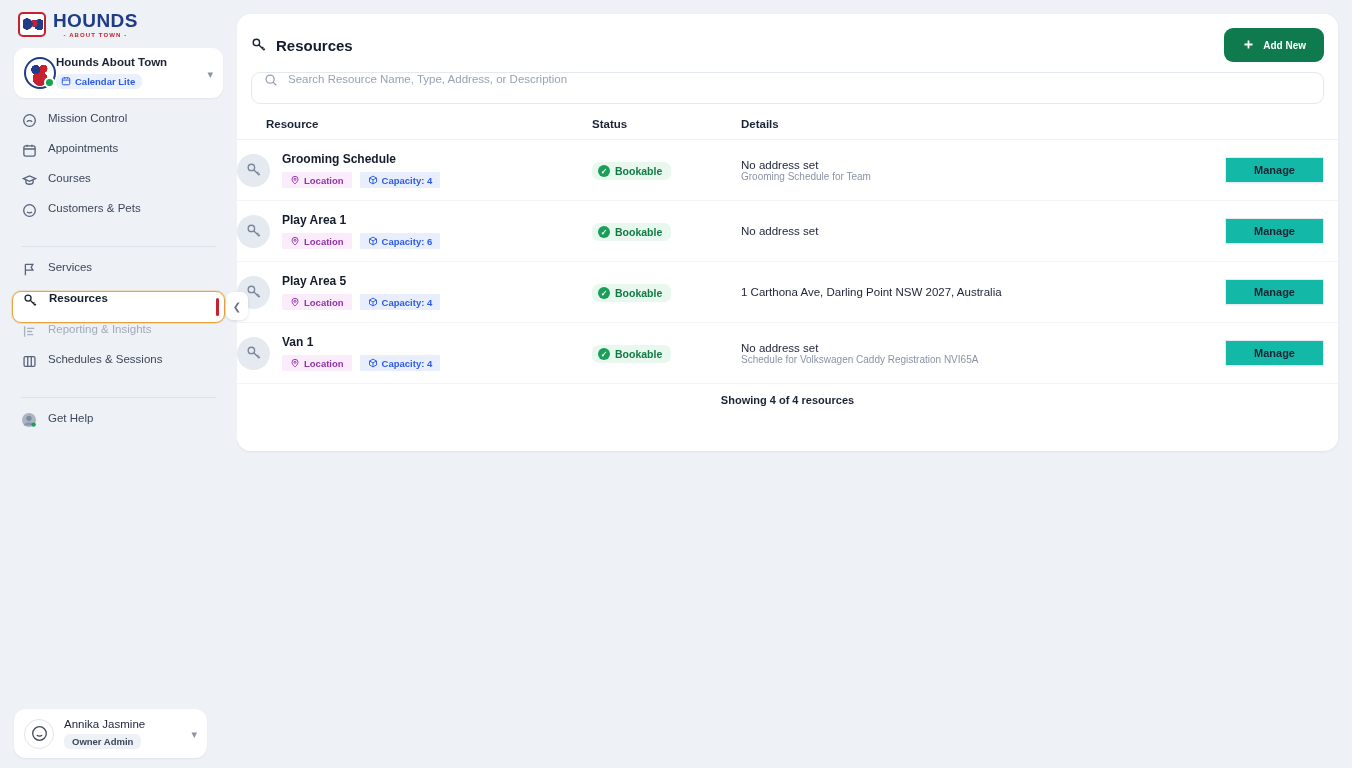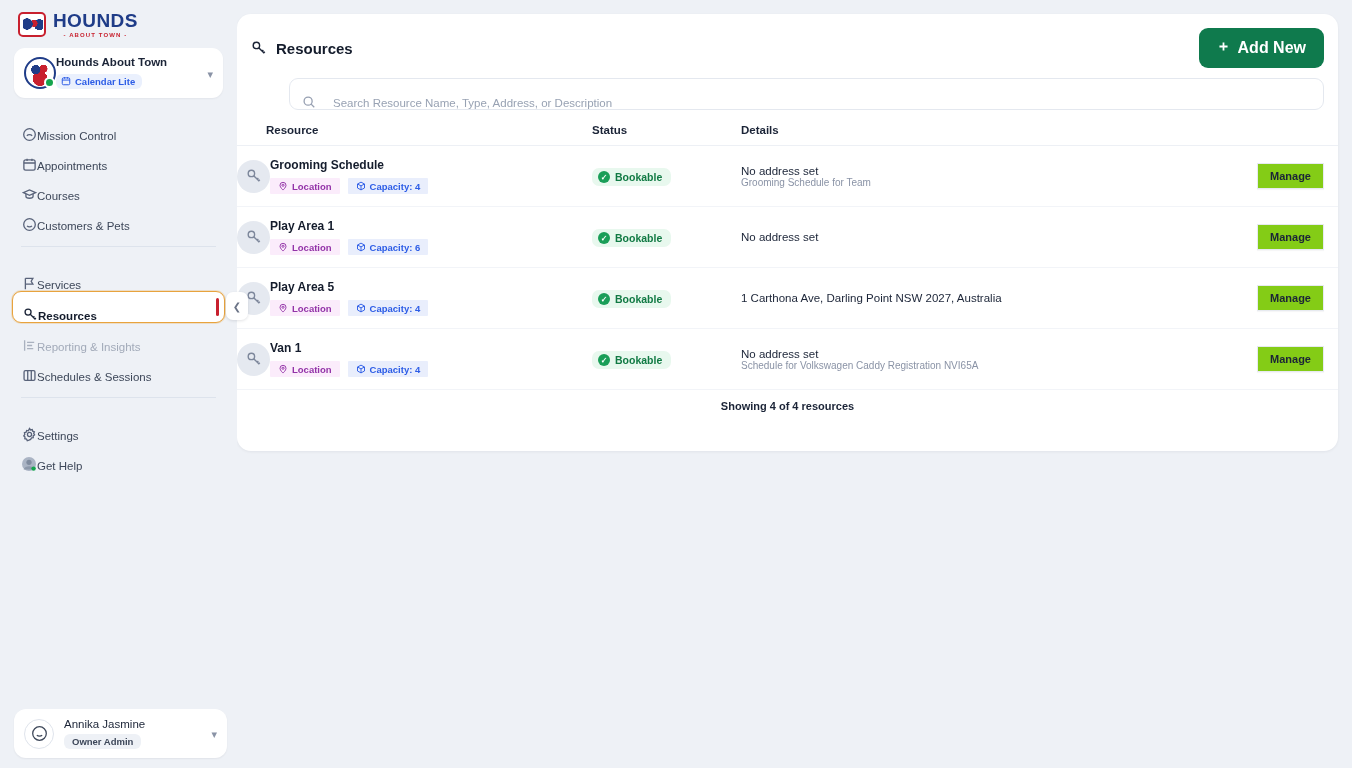--- a/index.html
+++ b/index.html
@@ -82,21 +82,21 @@
     border-radius: 6px; font-size: 9.5px; font-weight: 700;
   }
   .chev {
     color: #8a93a6; font-size: 11px; flex: 0 0 auto;
     transform: translateY(1px);
   }
 
   .nav { margin-top: 10px; }
   .nav-group { padding: 4px 12px; }
   .nav-item {
-    display: flex; align-items: flex-end; 
+    display: flex; align-items: flex-start; gap: 11px;
     height: 30px; padding: 0 9px; border-radius: 8px;
     color: #3d4759; font-size: 11.5px;
     position: relative; cursor: pointer;
   }
   .nav-item .ico { width: 16px; height: 16px; flex: 0 0 16px; color: #59637a; display:flex; align-items:center; justify-content:center;}
   .nav-item.dim { color: #a2aab9; }
   .nav-item.dim .ico { color: #a9b1bf; }
   .nav-item.active {
     background: #fff; font-weight: 700; color: #141c2c;
     border: 1.5px solid #e8a33d; border-radius: 9px;
@@ -114,21 +114,21 @@
 
   .collapse-handle {
     position: absolute; right: -11px; top: 292px;
     width: 22px; height: 28px; border-radius: 7px;
     background: #fff; box-shadow: 0 1px 3px rgba(16,24,40,.12);
     display: flex; align-items: center; justify-content: center;
     color: #6b7487; font-size: 10px; z-index: 5; cursor: pointer;
   }
 
   .user-card {
-    position: absolute; left: 14px; bottom: 10px; width: 213px;
+    position: absolute; left: 14px; bottom: 10px; width: 193px;
     background: #fff; border-radius: 12px; padding: 9px 10px;
     display: flex; align-items: center; gap: 10px;
     box-shadow: 0 1px 2px rgba(16,24,40,.06);
   }
   .user-avatar {
     width: 30px; height: 30px; border-radius: 50%;
     border: 1px solid #dfe4ec; display: flex;
     align-items: center; justify-content: center;
     color: #3d4759; font-size: 15px; flex: 0 0 30px;
   }
@@ -153,29 +153,29 @@
   }
   .page-title {
     display: flex; align-items: center; gap: 9px;
     font-size: 15px; font-weight: 700; color: #141c2c;
   }
   .page-title .ico { color: #1b2437; display:flex; }
   .btn-add {
     display: flex; align-items: center; gap: 8px;
     background: #0f7a4d; color: #fff;
     border: none; border-radius: 9px;
-    padding: 0 18px; height: 40px;
-    font-size: 16px; font-weight: 700;
+    padding: 0 18px; height: 34px;
+    font-size: 10px; font-weight: 700;
     font-family: inherit; cursor: pointer;
   }
   .search-wrap { padding: 4px 14px 0 14px; }
   .search-box {
-    display: flex; align-items: flex-end; gap: 17px;
+    display: flex; align-items: flex-start; gap: 10px;
     border: 1px solid #e4e8ef; border-radius: 9px;
-    height: 32px; padding: 0 12px; margin-left: 38px;
+    height: 32px; padding: 0 12px;
   }
   .search-box .ico { color: #97a0b2; display: flex; }
   .search-input {
     border: none; outline: none; flex: 1;
     font-size: 11.5px; color: #1b2437;
     font-family: inherit; background: transparent;
   }
   .search-input::placeholder { color: #98a2b3; }
 
   table { width: 100%; border-collapse: collapse; }
@@ -183,21 +183,21 @@
     text-align: left; font-size: 11.5px; font-weight: 700;
     color: #1b2437; padding: 14px 0 9px 0;
   }
   .th-resource { padding-left: 29px; width: 355px; }
   .th-status { width: 149px; }
   .th-details { }
   thead tr { border-bottom: 1px solid #edf0f5; }
   tbody tr { border-bottom: 1px solid #f2f4f8; }
   tbody td { padding: 12px 0; vertical-align: middle; }
 
-  .res-cell { display: flex; align-items: center; }
+  .res-cell { display: flex; align-items: center; gap: 12px; }
   .res-icon {
     width: 33px; height: 33px; border-radius: 50%;
     background: #e5e9f0; color: #7d879b;
     display: flex; align-items: center; justify-content: center;
     flex: 0 0 33px;
   }
   .res-name { font-size: 12px; font-weight: 700; color: #141c2c; }
   .chips { display: flex; gap: 8px; margin-top: 6px; }
   .chip {
     display: inline-flex; align-items: center; gap: 4px;
@@ -217,22 +217,22 @@
     width: 12px; height: 12px; border-radius: 50%;
     background: #1a9e58; color: #fff; font-size: 8px;
     display: flex; align-items: center; justify-content: center;
     flex: 0 0 12px;
   }
   .det-main { font-size: 11.5px; color: #1b2437; }
   .det-sub { font-size: 10px; color: #8a93a6; }
 
   .manage-cell { text-align: right; padding-right: 14px; width: 96px; }
   .btn-manage {
-    background: #84cc16; border: 1px solid #e7eaf0;
-    border-radius: 0; padding: 6px 12px;
+    background: #14b8a6; border: 1px solid #e7eaf0;
+    border-radius: 0; padding: 6px 28px;
     font-size: 11px; font-weight: 700; color: #1b2437;
     font-family: inherit; cursor: pointer;
     box-shadow: 0 1px 1px rgba(16,24,40,.04);
   }
   .footer {
     text-align: center; padding: 10px 0;
     font-size: 11px; font-weight: 600; color: #1b2437;
   }
 </style>
 </head>
@@ -342,29 +342,20 @@
               <path d="M6.1 2.9v10.3M9.9 2.9v10.3"></path>
             </svg>
           </span>
         <span>Schedules &amp; Sessions</span>
       </div>
     </div>
 
     <div class="nav-divider"></div>
 
     <div class="nav-group">
-      <div class="nav-item">
-        <span class="ico">
-            <svg width="15" height="15" viewBox="0 0 16 16" fill="none" stroke="currentColor" stroke-width="1.4">
-              <circle cx="8" cy="8" r="2.2"></circle>
-              <path d="M8 1.6l1.1 1.5 1.8-.4.5 1.8 1.8.6-.7 1.7.9 1.6-1.5 1.1.1 1.9-1.8.2-1 1.6L7.4 14l-1.8.6-.8-1.7-1.8-.4.2-1.8-1.3-1.3 1.1-1.5-.4-1.8 1.8-.6.6-1.8 1.8.4L8 1.6z"></path>
-            </svg>
-          </span>
-        <span>Settings</span>
-      </div>
       <div class="nav-item">
         <span class="ico">
             <svg width="16" height="16" viewBox="0 0 16 16">
               <circle cx="8" cy="8" r="7" fill="#aab4c4"></circle>
               <circle cx="8" cy="6.3" r="2.6" fill="#7f8b9e"></circle>
               <path d="M2.6 13.6c1-2.2 3-3.3 5.4-3.3s4.4 1.1 5.4 3.3" fill="#8c98aa"></path>
               <circle cx="12.6" cy="12.6" r="2.2" fill="#14a44d"></circle>
             </svg>
           </span>
         <span>Get Help</span>

